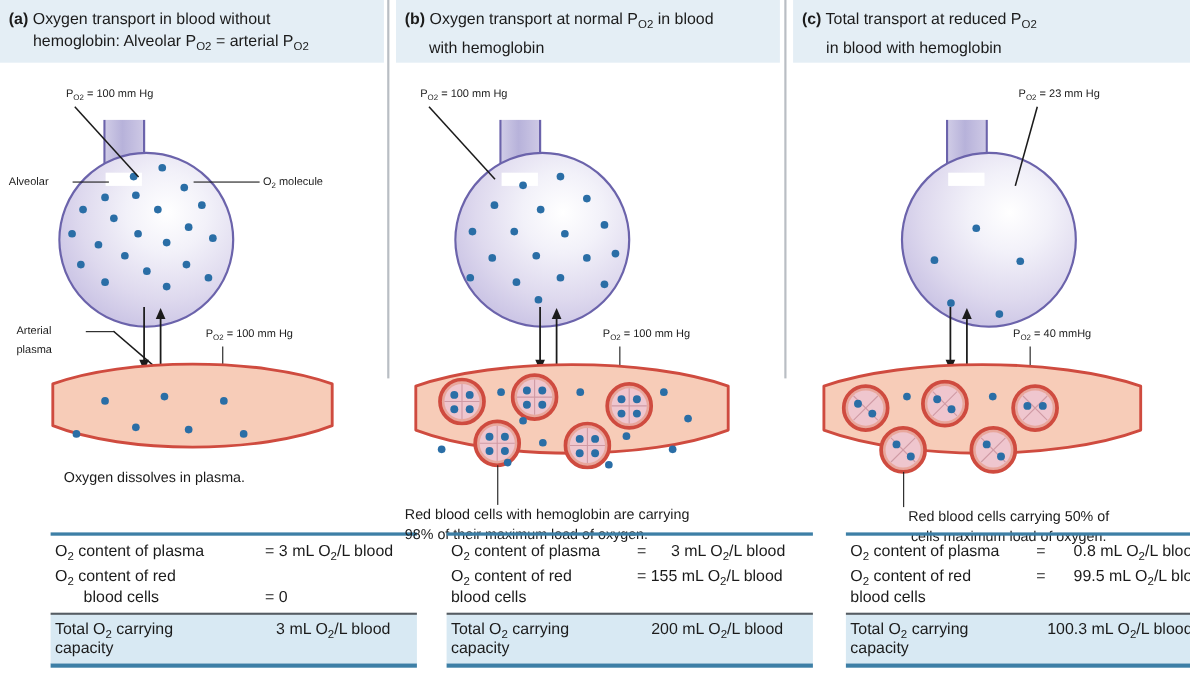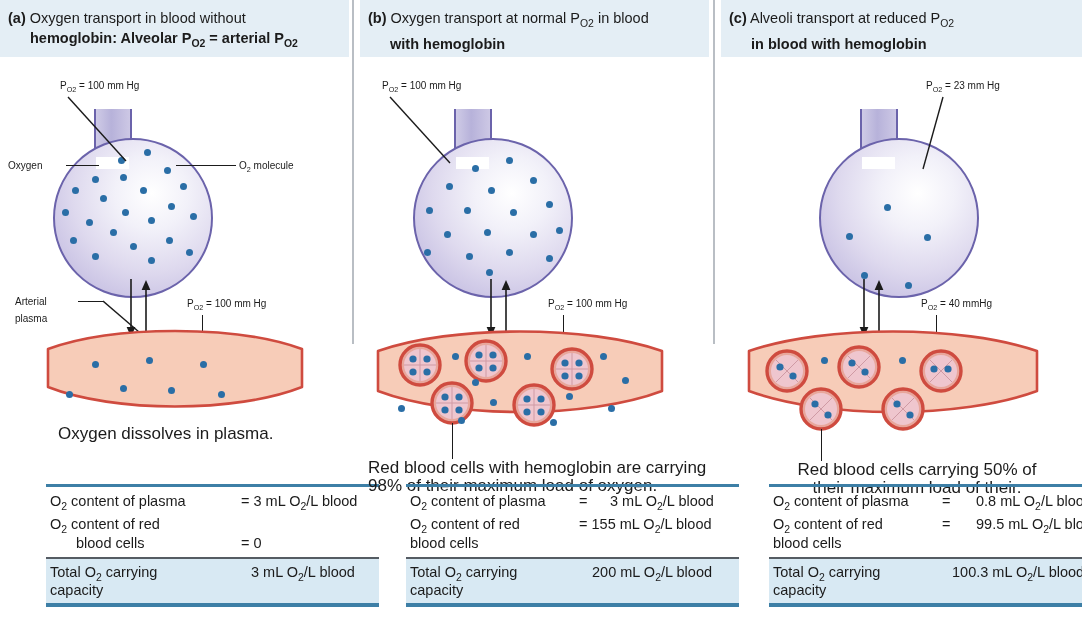--- a/index.html
+++ b/index.html
@@ -19,21 +19,21 @@
   .panel-header{
     position:absolute;left:0;top:0;width:100%;height:57px;
     background:#e4eef5;box-sizing:border-box;
     padding:8px 10px 0 8px;
   }
   #panel-a .panel-header{background:#e4eef5;}
   .panel-header .htext{
     font-size:14.5px;line-height:20px;color:#1b1b1b;
     text-indent:0;
   }
-  .panel-header .htext .ind{display:block;padding-left:22px;font-weight:bold;}
+  .panel-header .htext .ind{display:block;padding-left:22px;}
   .lbl{font-weight:bold;}
 
   
   .col-divider{position:absolute;top:0;width:2px;height:344px;background:#b9bec4;}
   #div-1{left:352px;}
   #div-2{left:713px;}
 
   
   .figure{position:absolute;left:0;top:57px;width:100%;height:420px;}
 
@@ -59,21 +59,21 @@
   .plasma{position:absolute;}
   .plasma svg{display:block;}
 
   
   .rbc{position:absolute;}
   .rbc svg{display:block;}
 
   
   .lead{position:absolute;background:#1b1b1b;}
   .ann{position:absolute;font-size:10px;line-height:17px;white-space:nowrap;}
-  .caption{position:absolute;font-size:17px;line-height:18px;}
+  .caption{position:absolute;font-size:13px;line-height:18px;}
 
   sub{font-size:0.72em;}
 
   
   .datatable{position:absolute;left:0;width:100%;margin-left:38px;}
   .rule-top{height:3px;background:#3d7fa6;width:100%;}
   .rule-mid{height:2px;background:#555c63;width:100%;}
   .rule-bot{height:4px;background:#3d7fa6;width:100%;}
   .trow{position:relative;box-sizing:border-box;}
   .trow .k{position:absolute;font-size:14.5px;line-height:18px;}
@@ -128,21 +128,21 @@
         <span class="o2dot" style="left:92px;top:196px;"></span>
         <span class="o2dot" style="left:186px;top:192px;"></span>
         <span class="o2dot" style="left:148px;top:200px;"></span>
       </div>
 
       <div class="ann" style="left:60px;top:20px;"><span>P</span><sub><span>O</span><span>2</span></sub><span> = 100 mm Hg</span></div>
       <svg style="position:absolute;left:60px;top:38px;" width="80" height="70">
           <line x1="8" y1="2" x2="66" y2="66" stroke="#1b1b1b" stroke-width="1.4"></line>
         </svg>
 
-      <div class="ann" style="left:8px;top:100px;"><span>Oxygen</span></div>
+      <div class="ann" style="left:8px;top:100px;"><span>Alveolar</span></div>
       <div class="lead" style="left:66px;top:108px;width:33px;height:1.4px;"></div>
 
       <div class="ann" style="left:239px;top:100px;"><span>O</span><sub>2</sub><span> molecule</span></div>
       <div class="lead" style="left:176px;top:108px;width:60px;height:1.4px;"></div>
 
       <div class="ann" style="left:15px;top:236px;"><span>Arterial</span></div>
       <div class="ann" style="left:15px;top:253px;"><span>plasma</span></div>
       <div class="lead" style="left:78px;top:244px;width:26px;height:1.4px;"></div>
       <svg style="position:absolute;left:103px;top:243px;" width="40" height="34">
           <line x1="0" y1="1" x2="36" y2="32" stroke="#1b1b1b" stroke-width="1.4"></line>
@@ -362,21 +362,21 @@
       </div>
       <div class="rule-bot"></div>
     </div>
   </div>
 
   <div class="panel" id="panel-c">
 
     <div class="panel-header">
       <div class="htext">
         <span class="lbl">(c)</span>
-        <span><span>Alveoli transport at reduced P</span><sub>O2</sub></span>
+        <span><span>Total transport at reduced P</span><sub>O2</sub></span>
         <span class="ind">in blood with hemoglobin</span>
       </div>
     </div>
 
     <div class="figure">
       <div class="alveolus">
         <div class="alv-neck" style="left:139px;top:52px;"></div>
         <div class="alv-bulb" style="left:98px;top:81px;"></div>
         <div class="alv-mask" style="left:141px;top:100px;width:33px;height:12px;"></div>
       </div>
@@ -464,21 +464,21 @@
 
       <div>
         <span class="o2dot" style="left:100px;top:300px;"></span>
         <span class="o2dot" style="left:178px;top:300px;"></span>
       </div>
 
       <div class="lead" style="left:100px;top:372px;width:1.4px;height:32px;"></div>
 
       <div class="caption" style="left:46px;top:404px;width:300px;text-align:center;">
         <div>Red blood cells carrying 50% of</div>
-        <div>their maximum load of their.</div>
+        <div>cells maximum load of oxygen.</div>
       </div>
     </div>
 
     <div class="datatable" style="top:484px;padding:0 10px;box-sizing:border-box;">
       <div class="rule-top"></div>
       <div class="trow" style="height:26px;">
         <span class="k" style="left:4px;top:5px;"><span>O</span><sub>2</sub><span> content of plasma</span></span>
         <span class="v" style="left:173px;top:5px;"><span>=</span></span>
         <span class="v" style="left:207px;top:5px;"><span>0.8 mL O</span><sub>2</sub><span>/L blood</span></span>
       </div>

